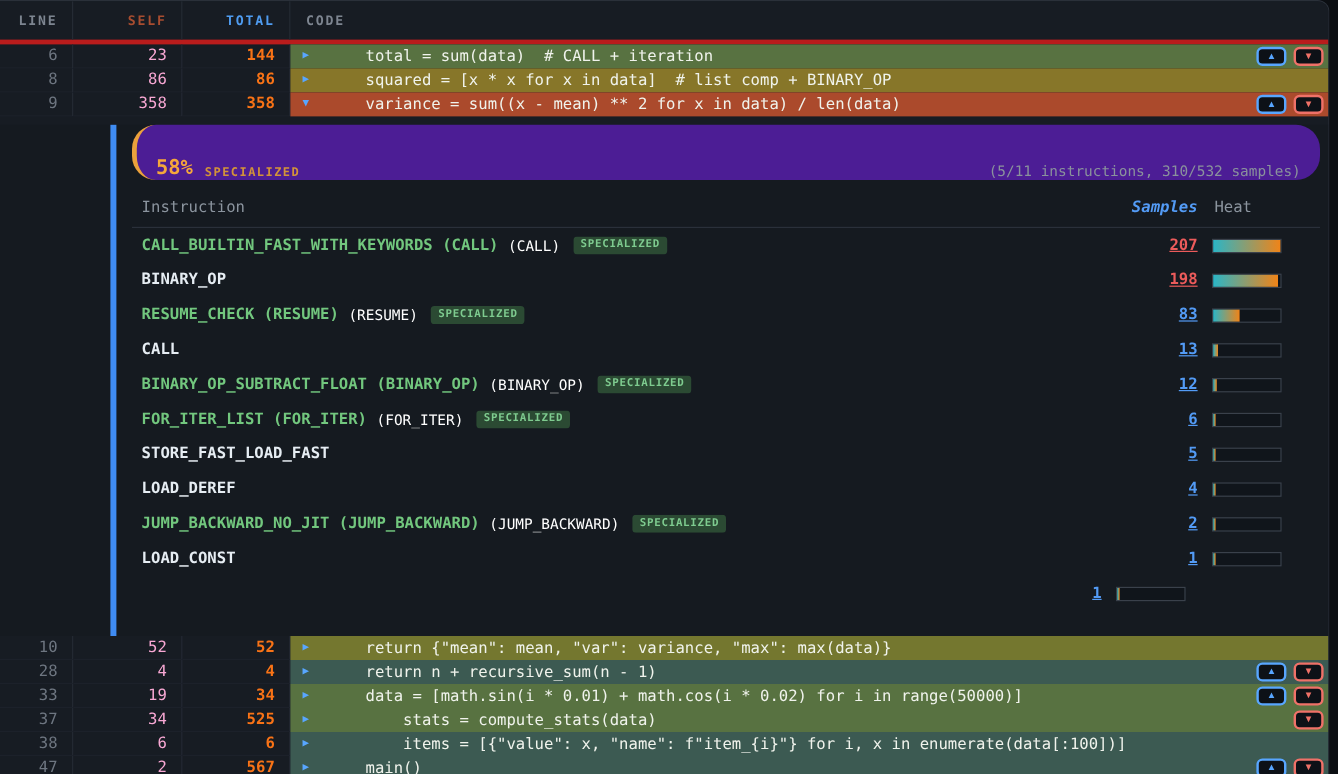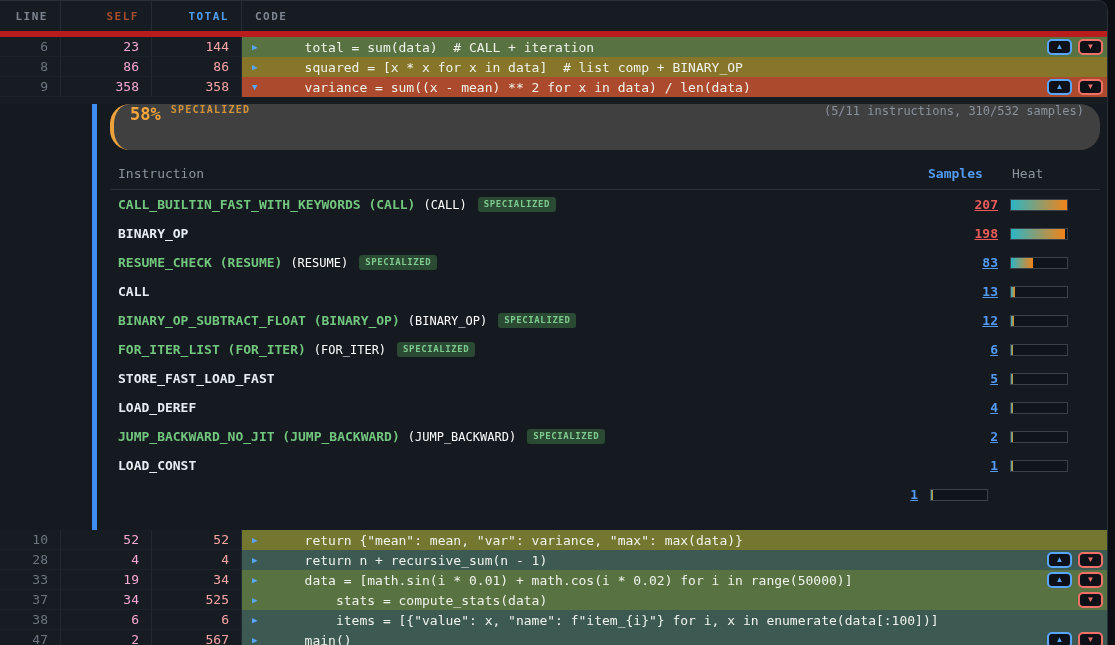--- a/index.html
+++ b/index.html
@@ -4,66 +4,66 @@
 <style>
   * { margin:0; padding:0; box-sizing:border-box; }
   html,body { width:1115px; height:645px; background:#0b0e12; overflow:hidden;
     font-family:"DejaVu Sans Mono","Liberation Mono",monospace; }
   .card { position:absolute; left:0; top:0; width:1108px; height:645px;
     background:#171c23; border-top:1px solid #2a3039; border-right:1px solid #2a3039;
     border-top-right-radius:10px; overflow:hidden; }
 
   
   .thead { display:grid; grid-template-columns:61px 91px 90px 1fr; height:36px;
-    background:#171c23; border-bottom:6px solid #b91c1c; align-items:center; }
+    background:#171c23; border-bottom:4px solid #b91c1c; align-items:center; }
   .thead .hcell { font-size:11px; font-weight:bold; letter-spacing:1.5px; color:#7d8590; }
   .hcell.r { text-align:right; padding-right:12px; border-right:1px solid #252b34; height:100%;
     display:flex; align-items:center; justify-content:flex-end; }
   .hcell.self-h { color:#a84d30; }
   .hcell.total-h { color:#4f9cf0; }
   .hcell.code-h { padding-left:13px; }
 
   
   .crow { display:grid; grid-template-columns:61px 91px 90px 1fr; height:20px; }
   .ncell { display:flex; align-items:center; justify-content:flex-end; padding-right:12px;
     font-size:13px; border-right:1px solid #232932; border-bottom:1px solid #1c212a; }
   .ncell.line-n { color:#6e7681; }
   .ncell.self-n { color:#f9a8d4; font-weight:normal; }
-  .ncell.total-n { color:#fca5a5; font-weight:normal; }
+  .ncell.total-n { color:#f97316; font-weight:bold; }
   .code-cell { position:relative; display:flex; align-items:center; color:#f0f3ec; }
   .code-cell pre { font-family:inherit; font-size:13px; padding-left:0; white-space:pre; }
   .heat-green  { background:#587241; }
   .heat-yellow { background:#877629; }
   .heat-red    { background:#ab4a2c; }
   .heat-olive  { background:#74772f; }
   .heat-teal   { background:#3c5a52; }
   .expander { position:absolute; left:10px; top:50%; transform:translateY(-50%);
     font-size:9px; color:#58a6ff; cursor:pointer; line-height:1; }
   .nav { position:absolute; right:4px; top:50%; transform:translateY(-50%); display:flex; gap:6px; }
   .navbtn { width:25px; height:16px; border-radius:5px; background:#0d1117;
     display:flex; align-items:center; justify-content:center; font-size:8px;
     line-height:1; cursor:pointer; padding:0; }
   .navbtn.up   { border:2px solid #58a6ff; color:#58a6ff; }
   .navbtn.down { border:2px solid #ef7168; color:#ef7168; }
 
   
   .panel { position:relative; height:426px; background:#151a20; }
   .panel::before { content:""; position:absolute; left:92px; top:0; bottom:0; width:5px;
     background:#3f8cf3; }
-  .banner { margin:7px 7px 0 110px; height:46px; background:#404040;
-    border-left:4px solid #eba13c; border-radius:20px; display:flex; align-items:flex-start;
+  .banner { margin:7px 7px 0 110px; height:46px; background:#4c1d95;
+    border-left:4px solid #eba13c; border-radius:20px; display:flex; align-items:flex-end;
     padding:0 16px; }
   .banner .pct { font-size:17px; font-weight:bold; color:#f5a73b; }
   .banner .lbl { font-size:10px; font-weight:bold; color:#d39339; letter-spacing:1.2px; margin-left:10px; }
   .banner .meta { margin-left:auto; font-size:12px; color:#8a929c; }
 
   .itable { margin:12px 7px 0 110px; }
   .ihead, .irow { display:grid; grid-template-columns:1fr 80px 92px; align-items:center; }
   .ihead { padding:4px 0 8px 8px; border-bottom:1px solid #2a303a; font-size:13px; color:#8b949e; }
-  .ihead .samples-h { padding-right:10px; color:#539bf5; font-weight:bold; }
+  .ihead .samples-h { text-align:right; padding-right:10px; color:#539bf5; font-weight:bold;font-style:italic; }
   .ihead .heat-h { padding-left:4px; }
   .irow { height:29px; }
   .iname { padding-left:8px; display:flex; align-items:center; white-space:nowrap; overflow:hidden; }
   .iname .nm { font-size:13px; font-weight:bold; color:#e6edf3; }
   .iname .nm.spec { color:#72c77e; }
   .iname .base { font-size:12px; color:#ffffff; margin-left:8px; }
   .badge { margin-left:11px; font-size:9px; font-weight:bold; letter-spacing:0.6px;
     color:#7ecb8f; background:#2b4a33; border-radius:3px; padding:3px 6px; line-height:1; }
   .isamples { text-align:right; padding-right:10px; font-size:13px; font-weight:bold; color:#539bf5;text-decoration:underline; }
   .isamples.hot { color:#ec5b5b; }

